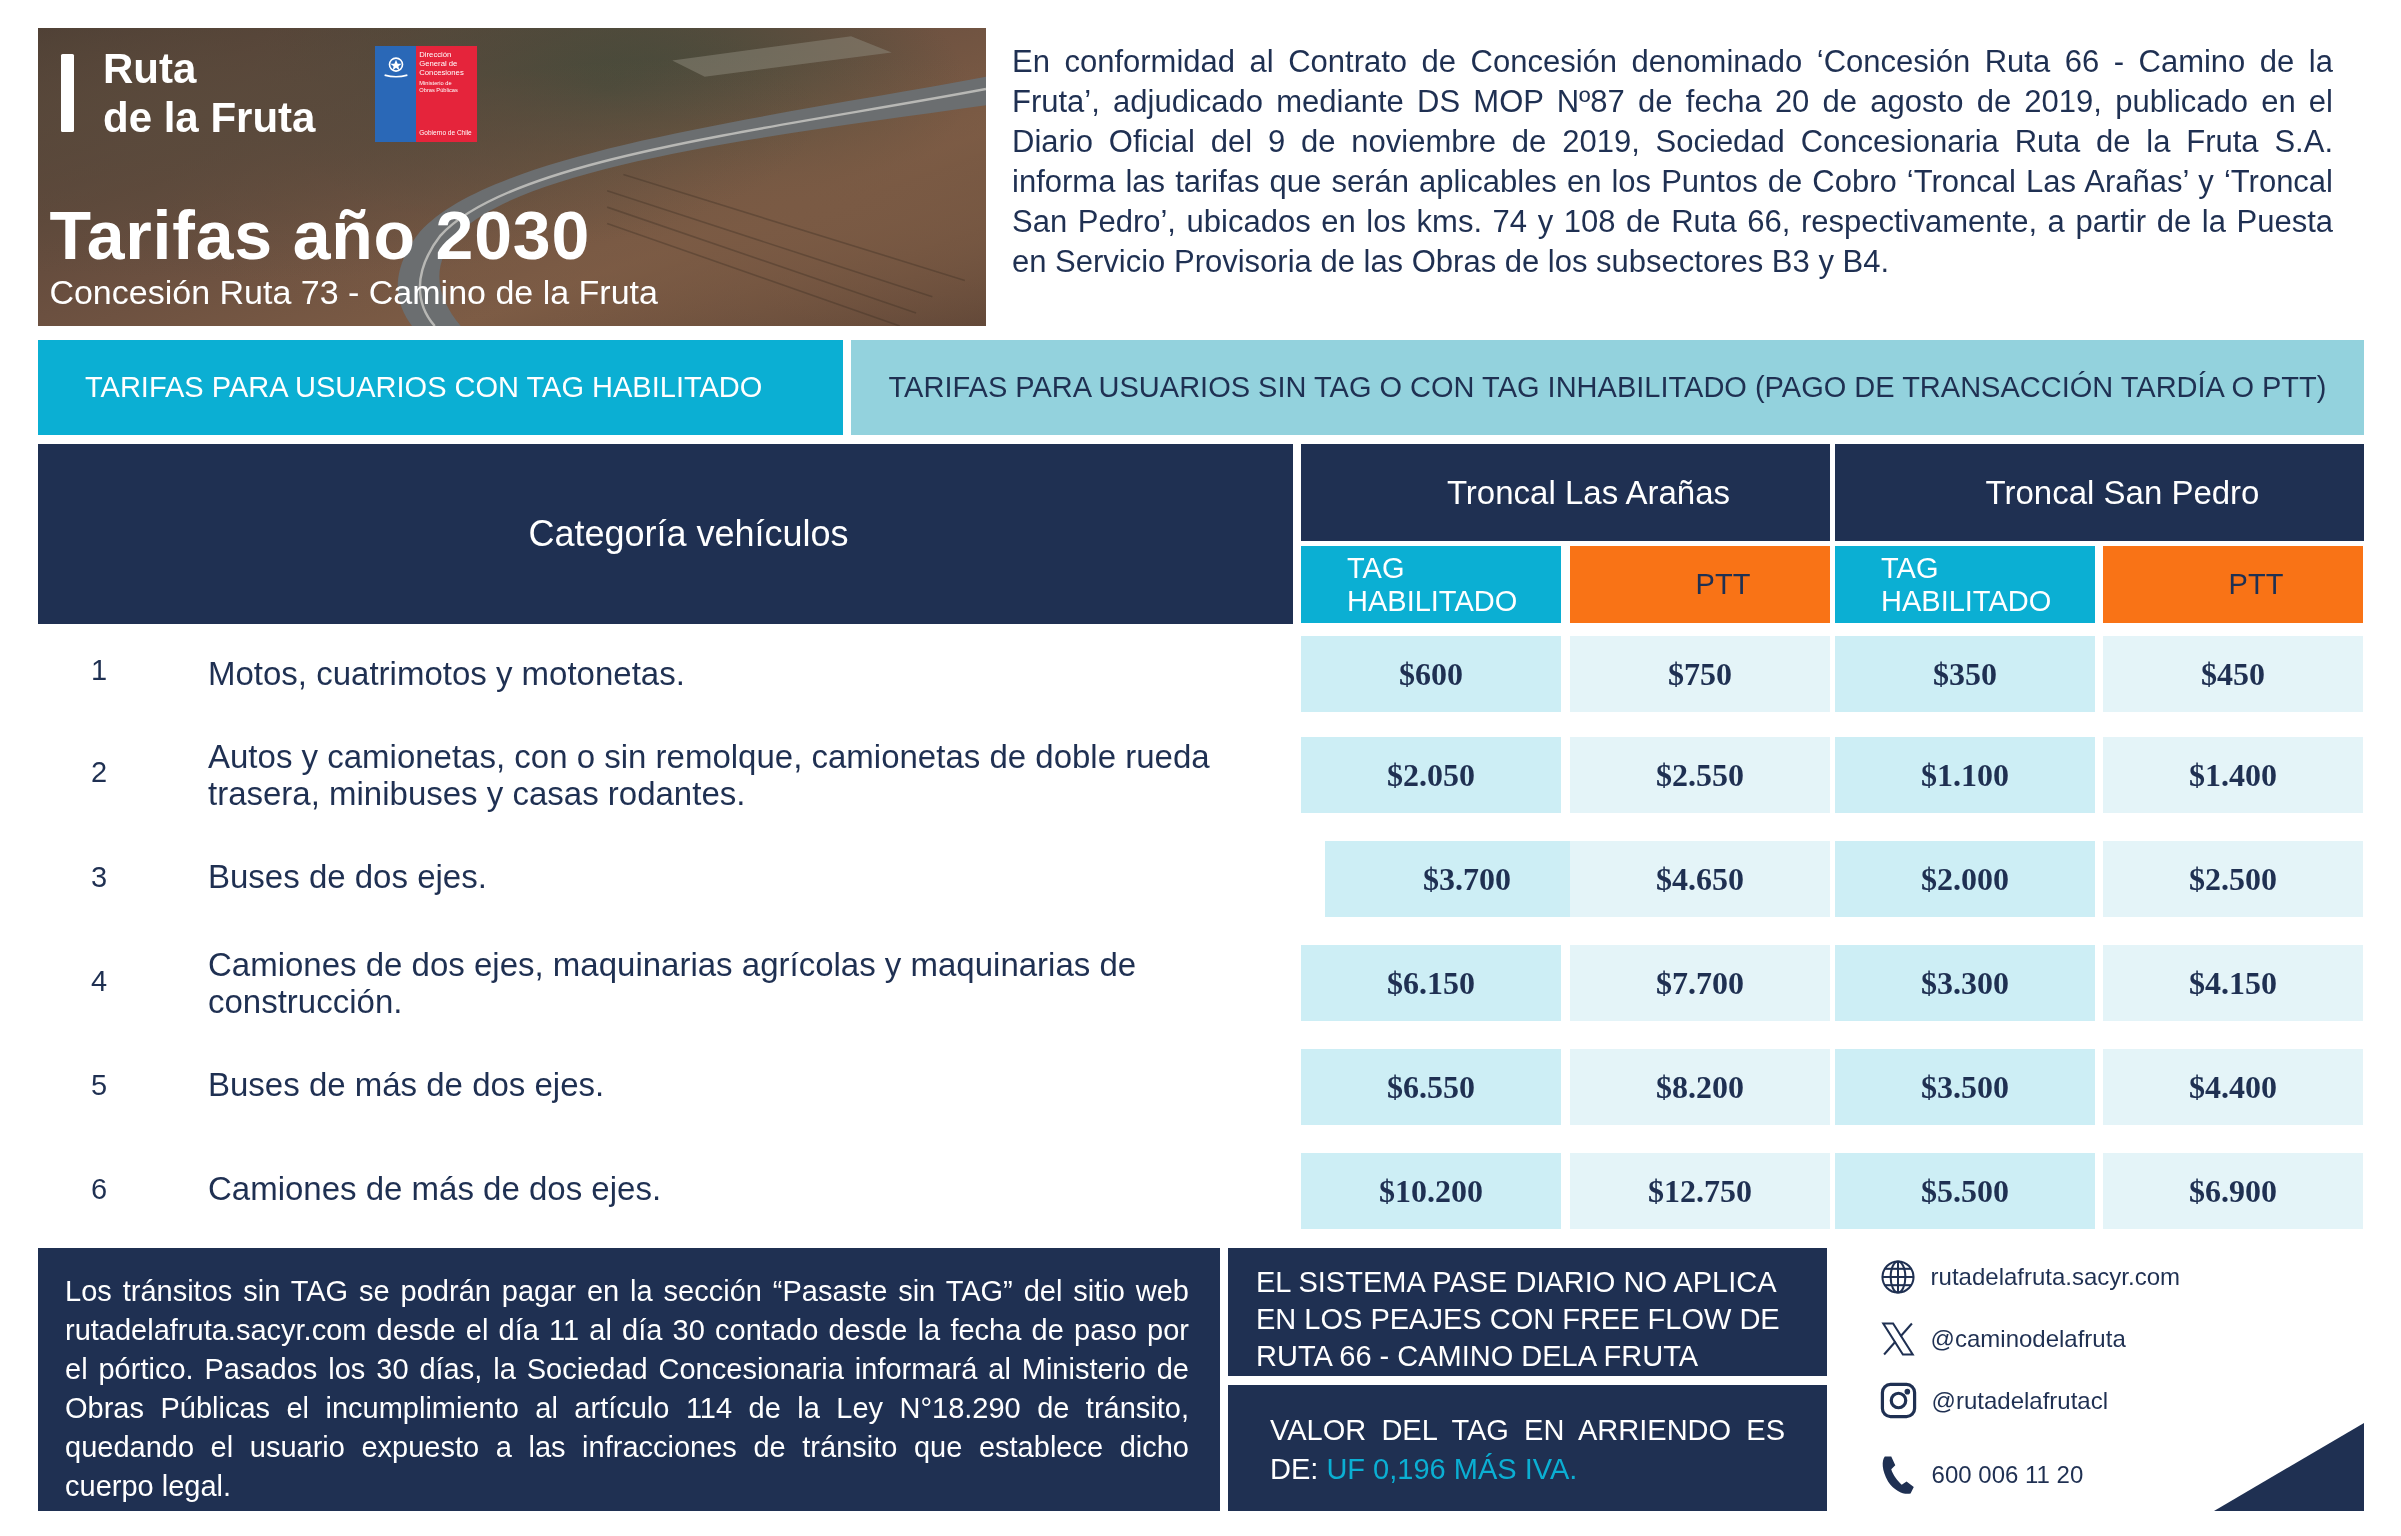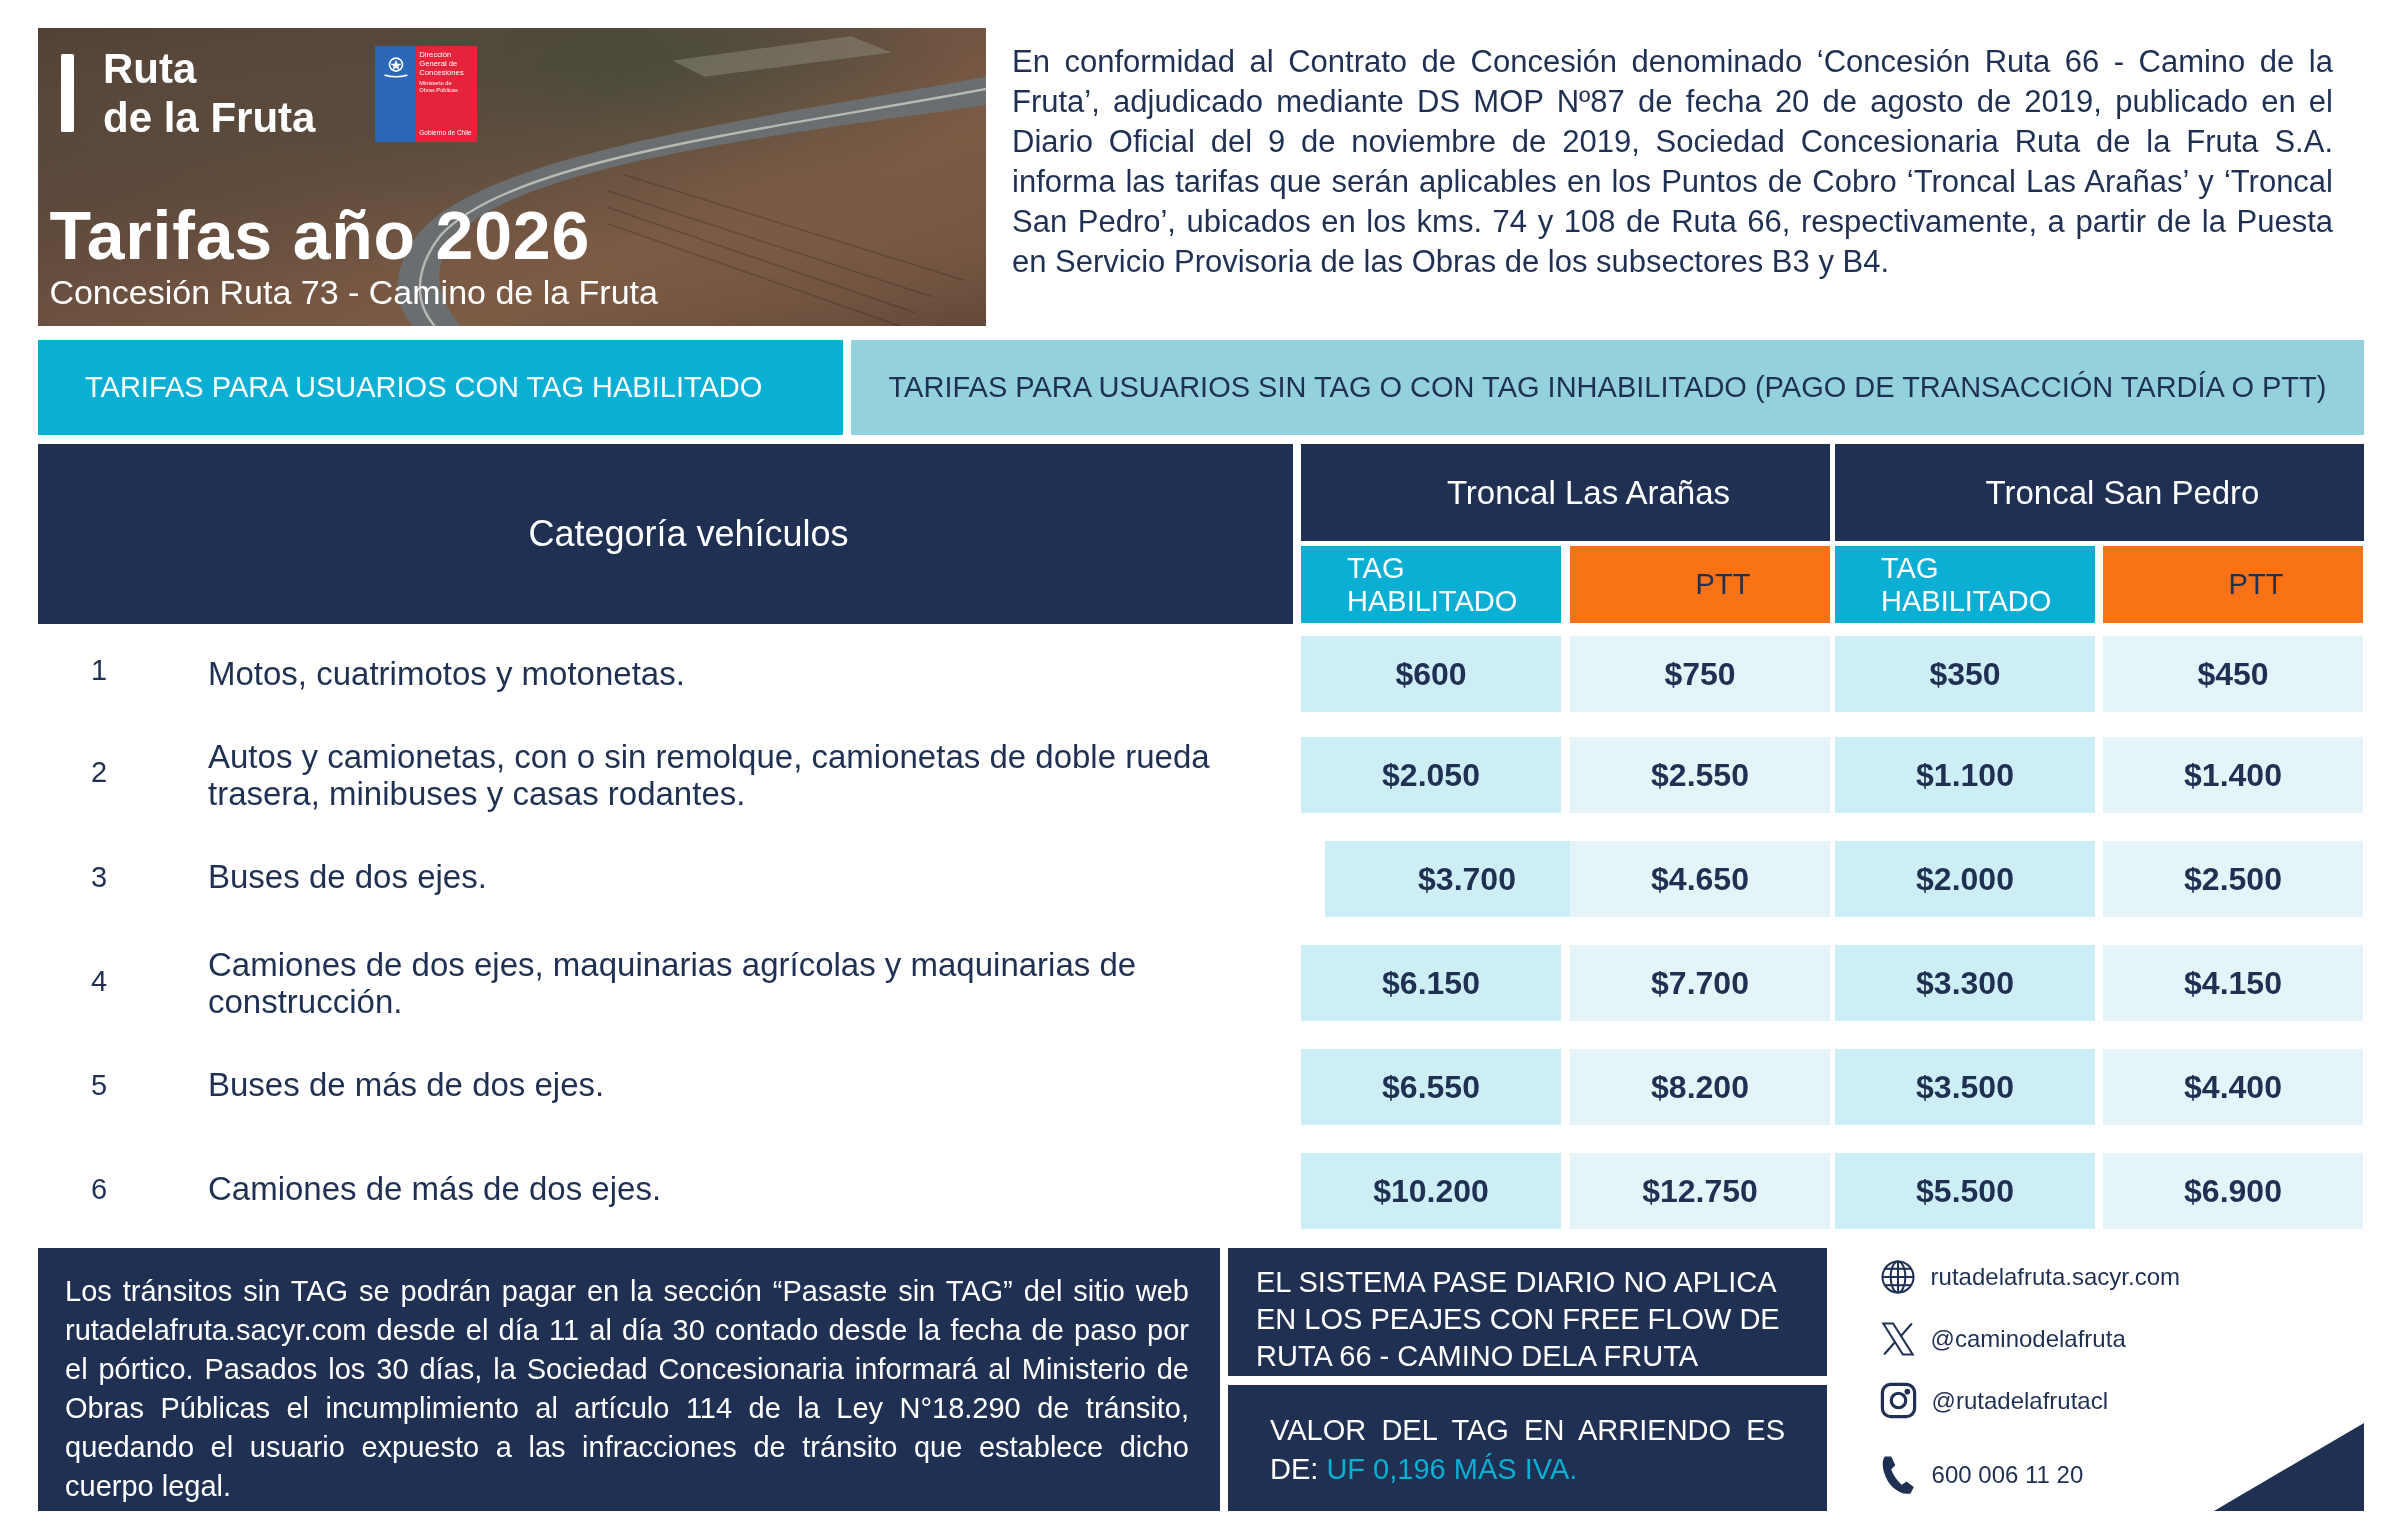--- a/index.html
+++ b/index.html
@@ -37,21 +37,21 @@
   .hcell { display: flex; align-items: center; justify-content: center; padding-left: 46px; }
   .cat-head { left: 38px; top: 444px; width: 1255px; height: 180px; background: #1f3052; color: #fff; font-size: 36px; }
   .troncal { top: 444px; height: 97px; background: #1f3052; color: #fff; font-size: 33px; }
   .sub { top: 546px; height: 77px; font-size: 29px; }
   .sub-tag { background: #0bafd3; color: #fff; }
   .sub-ptt { background: #f97316; color: #1f3052; }
 
   
   .row-num { left: 91px; font-size: 29px; color: #1f3052; }
   .row-label { left: 208px; width: 1057px; font-size: 33px; line-height: 37px; color: #1f3052; }
-  .price { height: 76px; font-size: 32px; font-weight: bold; color: #1f3052; display: flex; align-items: center; justify-content: center; }
+  .price { height: 76px; font-size: 32px; font-weight: bold; color: #1f3052; display: flex; align-items: center; justify-content: center; font-family: Liberation Serif, serif; }
   .p-tag { background: #cdeef5; }
   .p-ptt { background: #e4f4f8; }
 
   
   .box { background: #1f3052; color: #fff; }
   .box-1 { left: 38px; top: 1248px; width: 1182px; height: 263px; padding: 24.4px 31px 0 27px; font-size: 29px; line-height: 39px; text-align: justify; }
   .box-2 { left: 1228px; top: 1248px; width: 599px; height: 128px; padding: 16.3px 28px; font-size: 29px; line-height: 37px; }
   .box-3 { left: 1228px; top: 1385px; width: 599px; height: 126px; padding: 26px 42px; font-size: 29px; line-height: 39px; text-align: justify; }
   .accent { color: #0bafd3; }
 
@@ -92,21 +92,21 @@
     <div class="gov-red">
       <div>Dirección</div>
       <div>General de</div>
       <div>Concesiones</div>
       <div class="small">Ministerio de</div>
       <div class="small" style="margin-top:0">Obras Públicas</div>
       <div class="bottom">Gobierno de Chile</div>
     </div>
   </div>
 
-  <div class="abs hero-title">Tarifas año 2026</div>
+  <div class="abs hero-title">Tarifas año 2030</div>
   <div class="abs hero-sub">Concesión Ruta 73 - Camino de la Fruta</div>
 </div>
 
 <div class="abs intro">En conformidad al Contrato de Concesión denominado ‘Concesión Ruta 66 - Camino de la Fruta’, adjudicado mediante DS MOP Nº87 de fecha 20 de agosto de 2019, publicado en el Diario Oficial del 9 de noviembre de 2019, Sociedad Concesionaria Ruta de la Fruta S.A. informa las tarifas que serán aplicables en los Puntos de Cobro ‘Troncal Las Arañas’ y ‘Troncal San Pedro’, ubicados en los kms. 74 y 108 de Ruta 66, respectivamente, a partir de la Puesta en Servicio Provisoria de las Obras de los subsectores B3 y B4.</div>
 
 <div class="abs tab tab-1">TARIFAS PARA USUARIOS CON TAG HABILITADO</div>
 <div class="abs tab tab-2">TARIFAS PARA USUARIOS SIN TAG O CON TAG INHABILITADO (PAGO DE TRANSACCIÓN TARDÍA O PTT)</div>
 
 <div class="abs hcell cat-head">Categoría vehículos</div>
 

